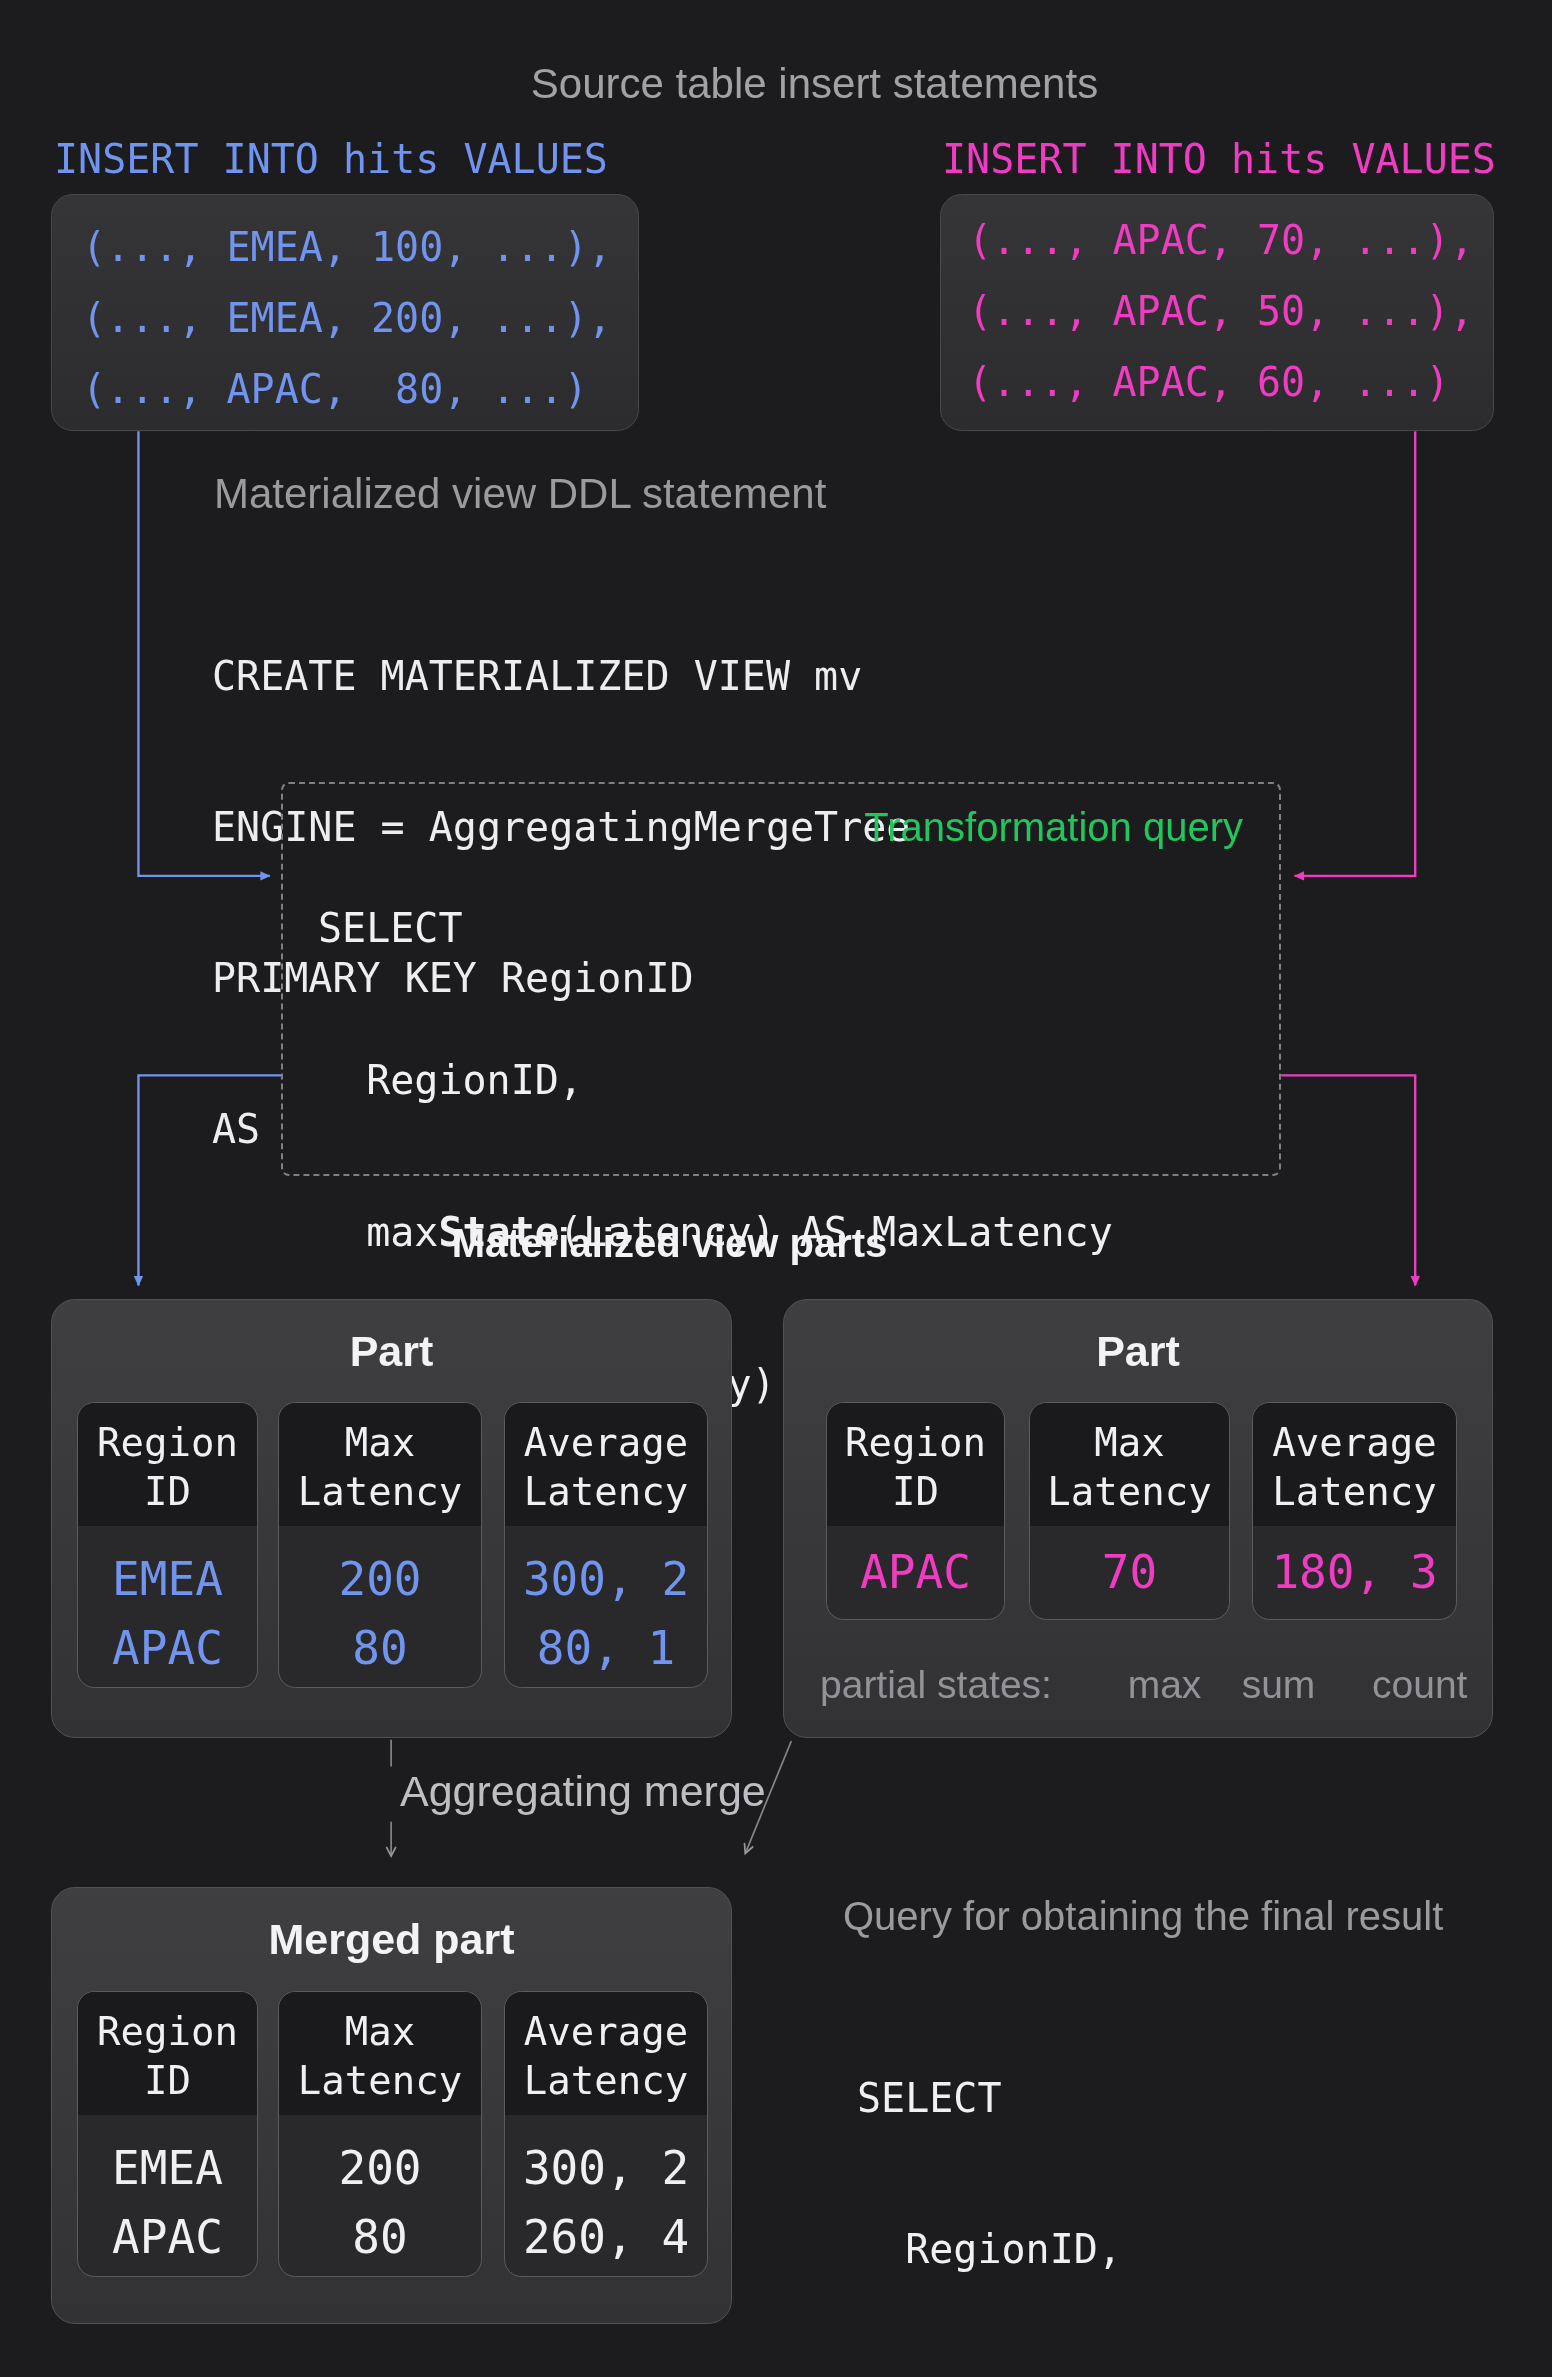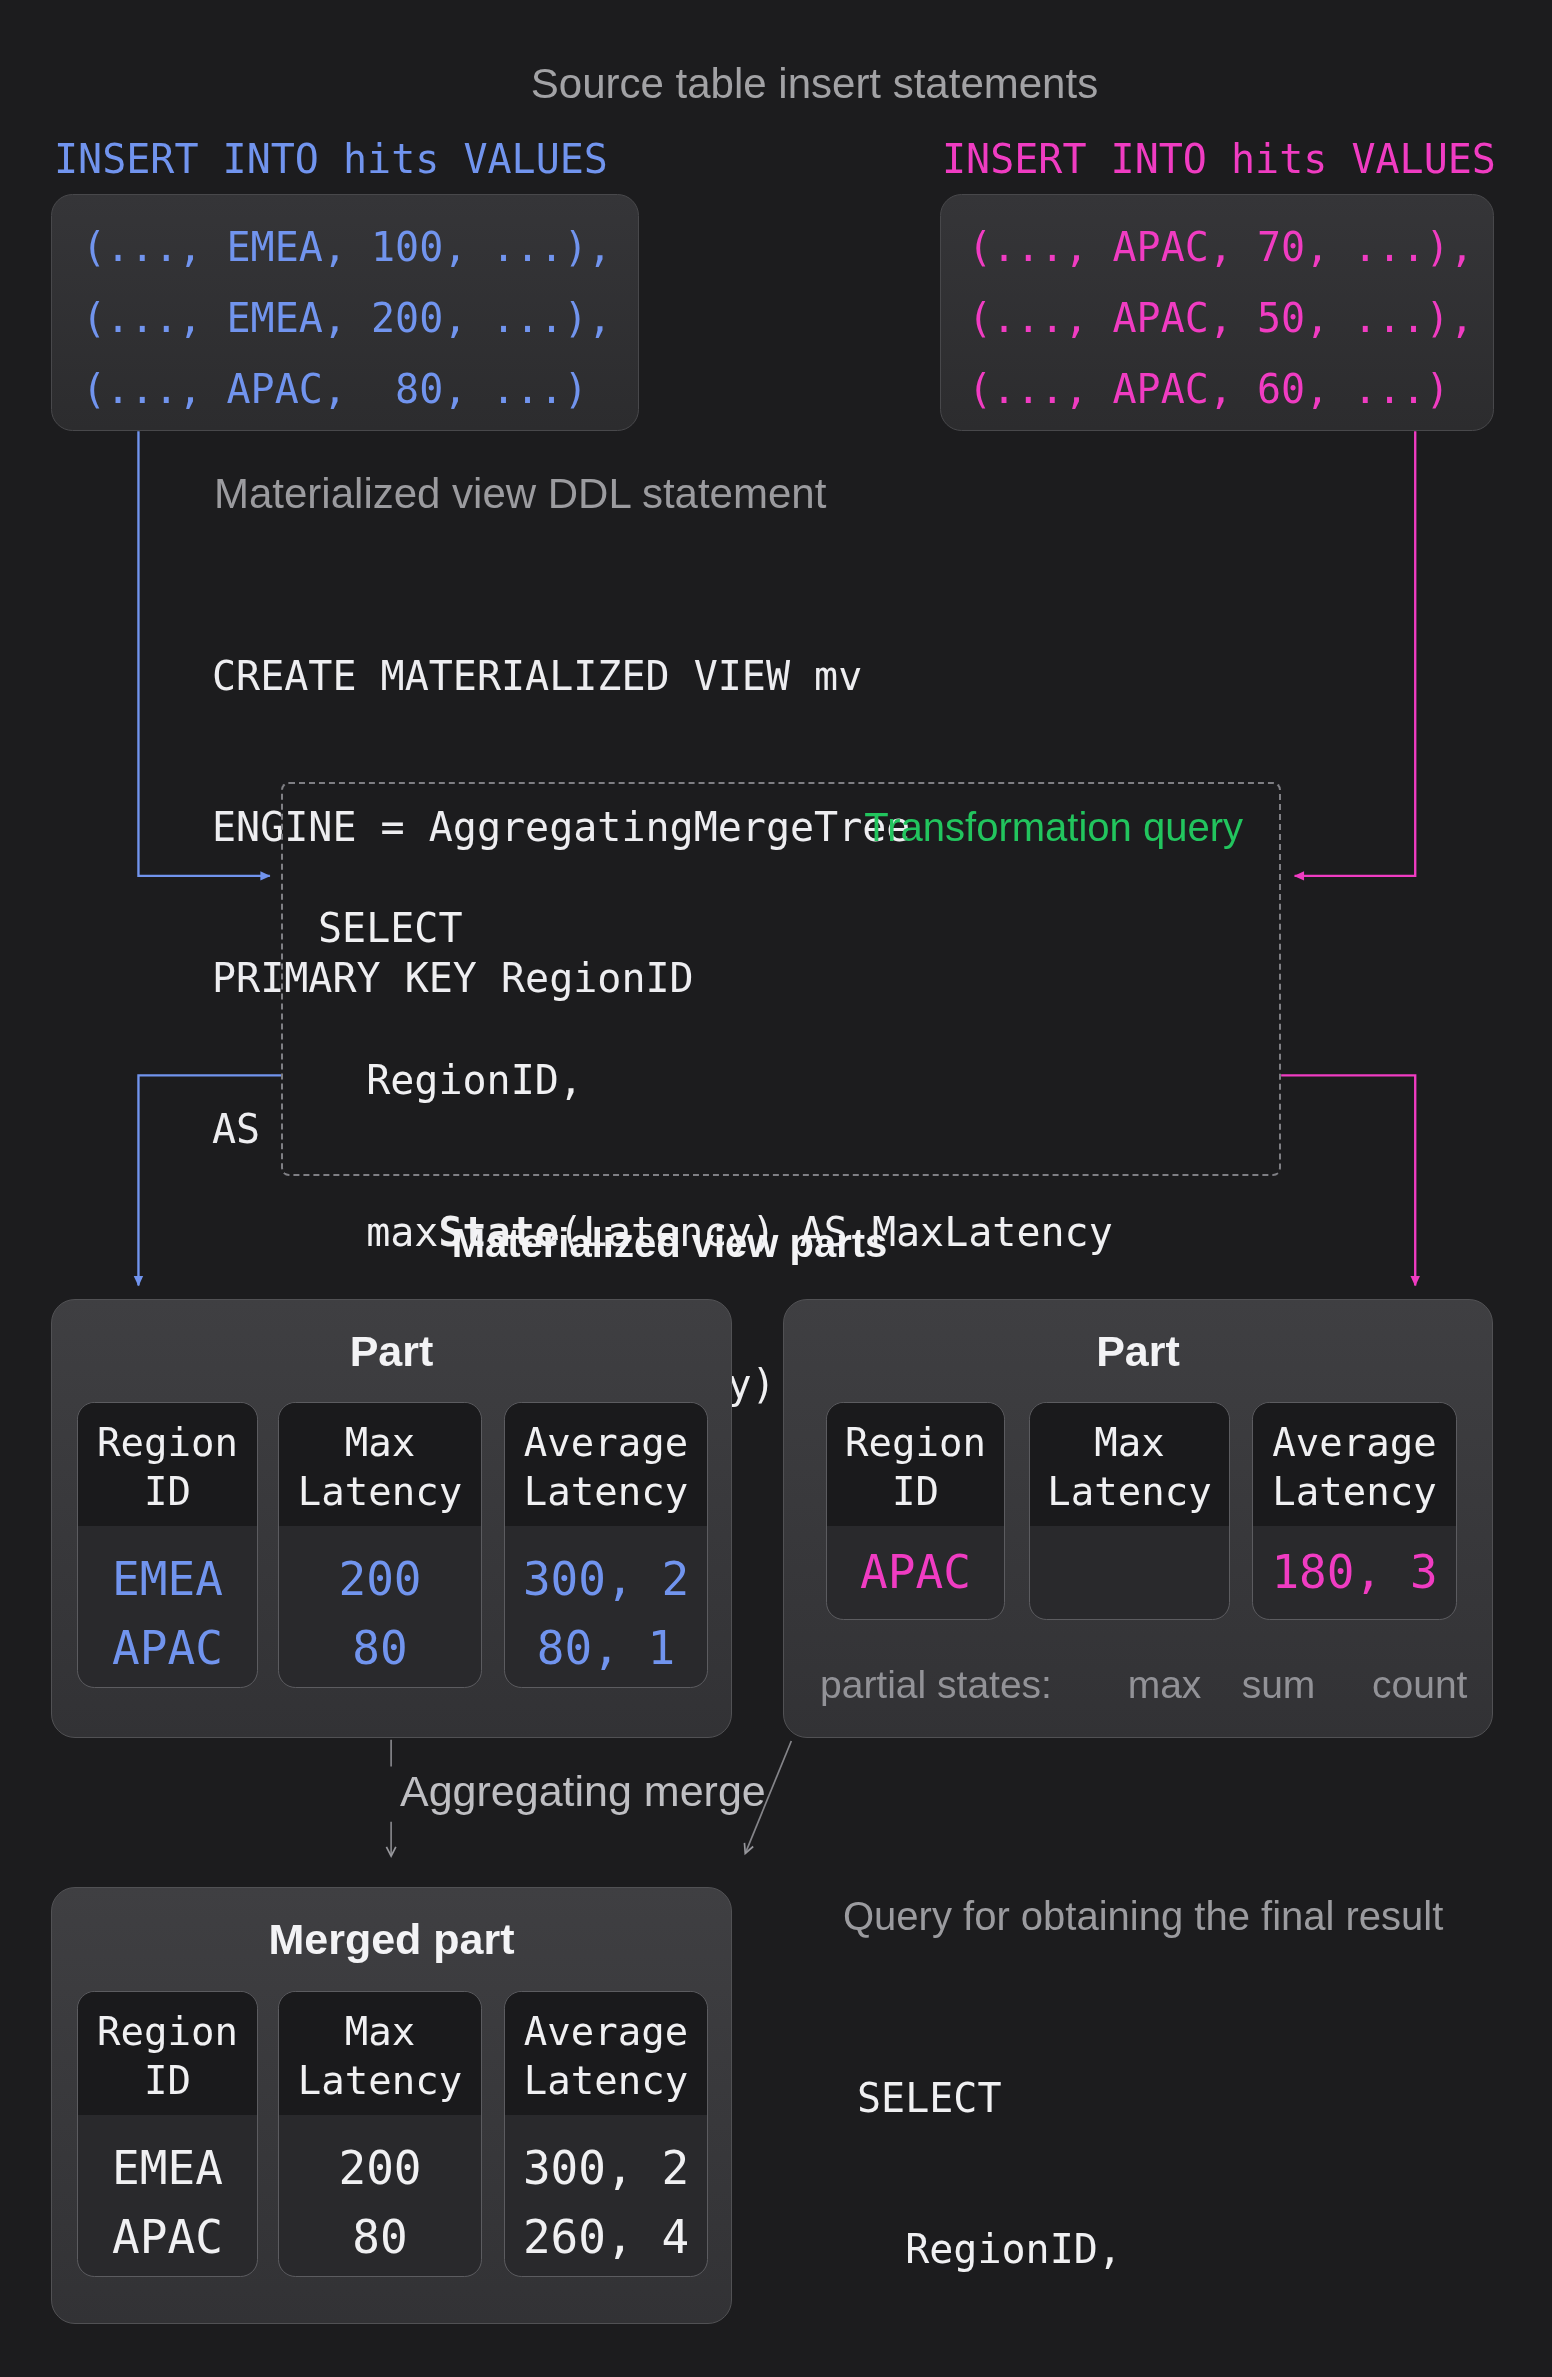--- a/index.html
+++ b/index.html
@@ -17,21 +17,21 @@
   .page-title{left:0;top:62px;width:1553px;text-align:center;font-size:42px;line-height:43px;color:#a2a2a5;padding-left:38px;}
 
   .insert-label{top:139px;font-size:40px;line-height:40px;}
 
   .codebox{
     background:linear-gradient(180deg,#353538 0%,#2c2c2e 100%);
     border:1.3px solid #48484b;border-radius:21.6px;box-sizing:border-box;
   }
   .codebox .line{height:71px;line-height:71px;font-size:40px;}
   .insert-box-left{left:51px;top:194px;width:588px;height:237px;padding:17px 0 0 30px;}
-  .insert-box-right{left:940px;top:194px;width:554px;height:237px;padding:17px 0 0 27px;}
+  .insert-box-right{left:940px;top:194px;width:554px;height:237px;padding:10px 0 0 27px;}
 
   .ddl-heading{left:214px;top:472px;font-size:42px;line-height:43px;color:#9b9b9f;}
   .ddl-code{left:212px;top:555px;font-size:40px;color:#ededf0;}
   .ddl-code .line{height:59px;line-height:59px;}
 
   .transform-box{
     left:281px;top:782px;width:1000px;height:394px;border:2.7px dashed #7f7f84;
     border-radius:8px;box-sizing:border-box;background:transparent;
   }
   .transform-heading{left:839px;top:806px;width:404px;text-align:right;font-size:40px;line-height:42px;color:#22c55e;}
@@ -184,20 +184,23 @@
       </div>
       <div class="tcol-body single magenta">
         <div>APAC</div>
       </div>
     </div>
     <div class="tcol" style="left:245px;top:102px;width:201px;height:218px;">
       <div class="tcol-head">
         <div>Max</div>
         <div>Latency</div>
       </div>
+      <div class="tcol-body single magenta">
+        <div>70</div>
+      </div>
     </div>
     <div class="tcol" style="left:468px;top:102px;width:205px;height:218px;">
       <div class="tcol-head">
         <div>Average</div>
         <div>Latency</div>
       </div>
       <div class="tcol-body single magenta">
         <div>180, 3</div>
       </div>
     </div>

